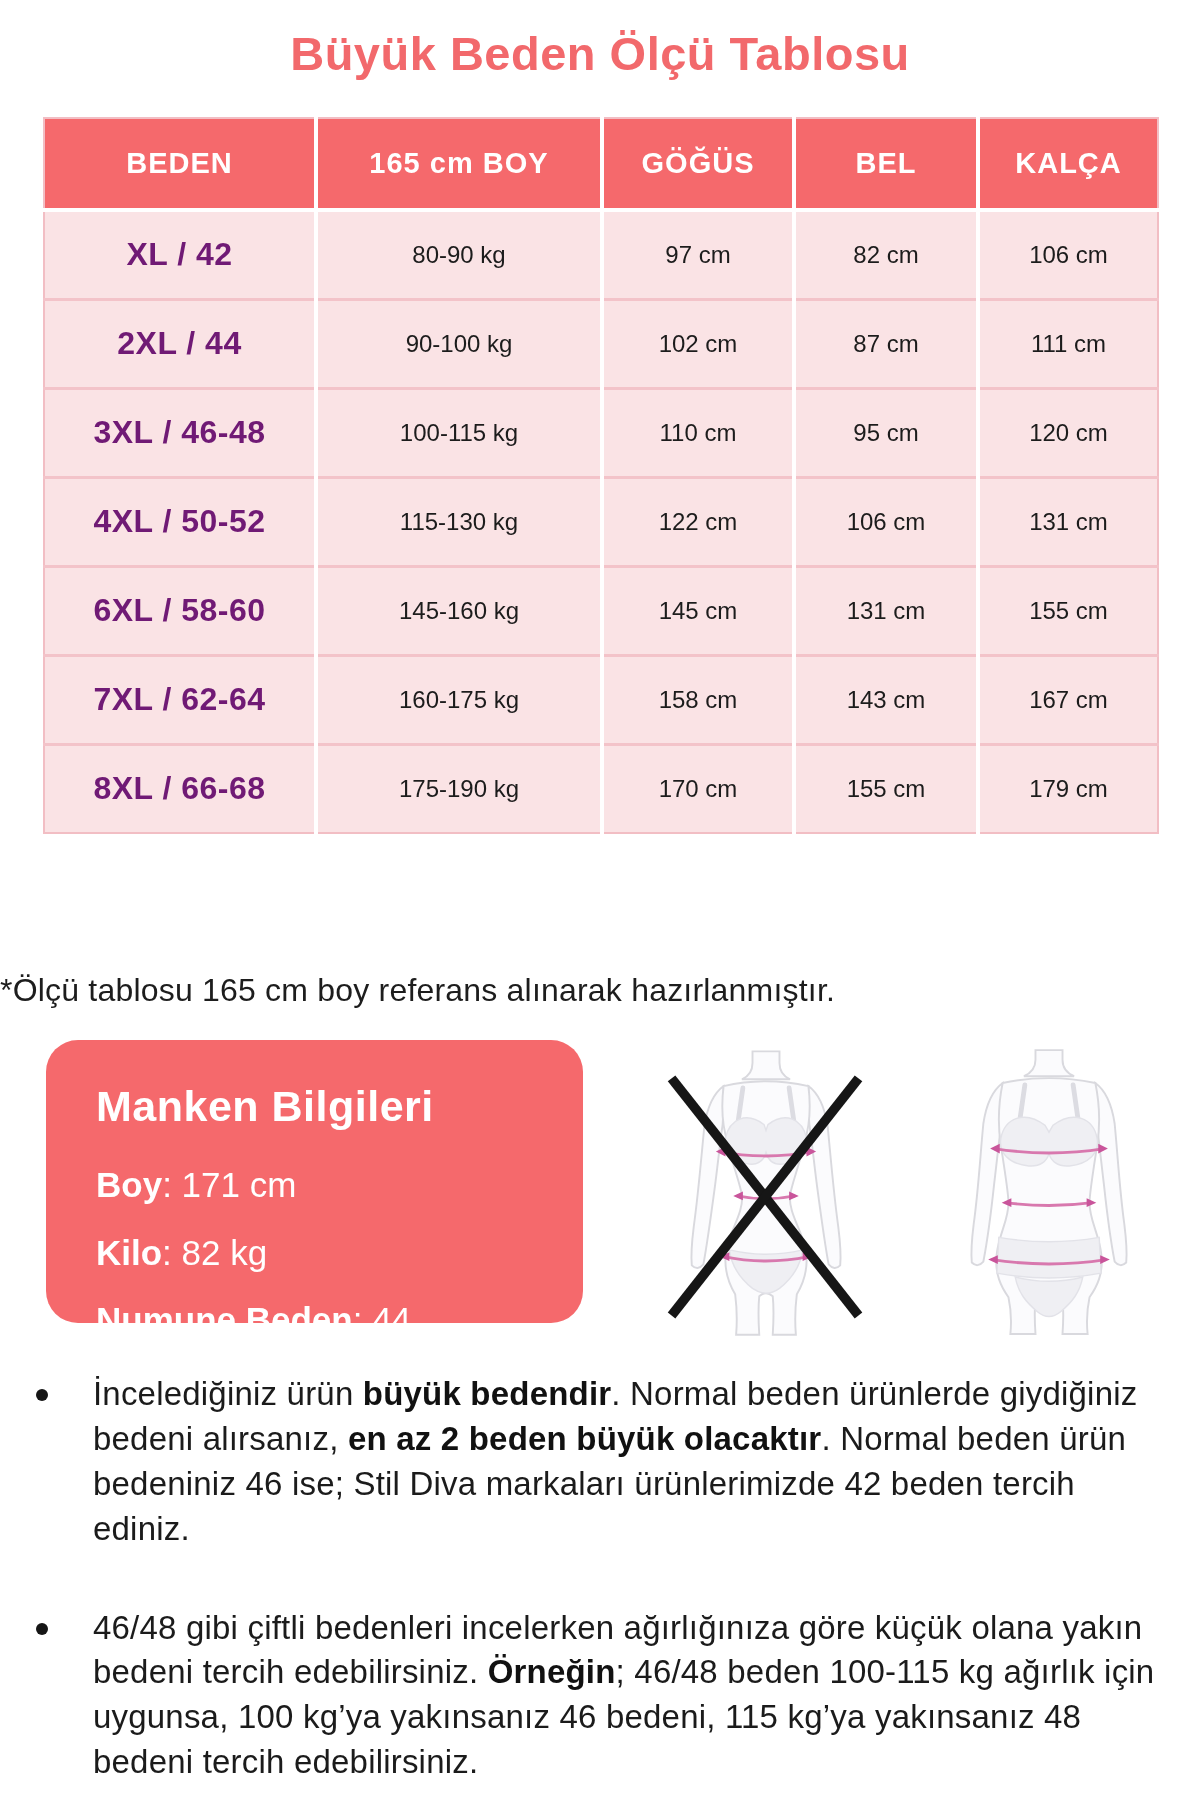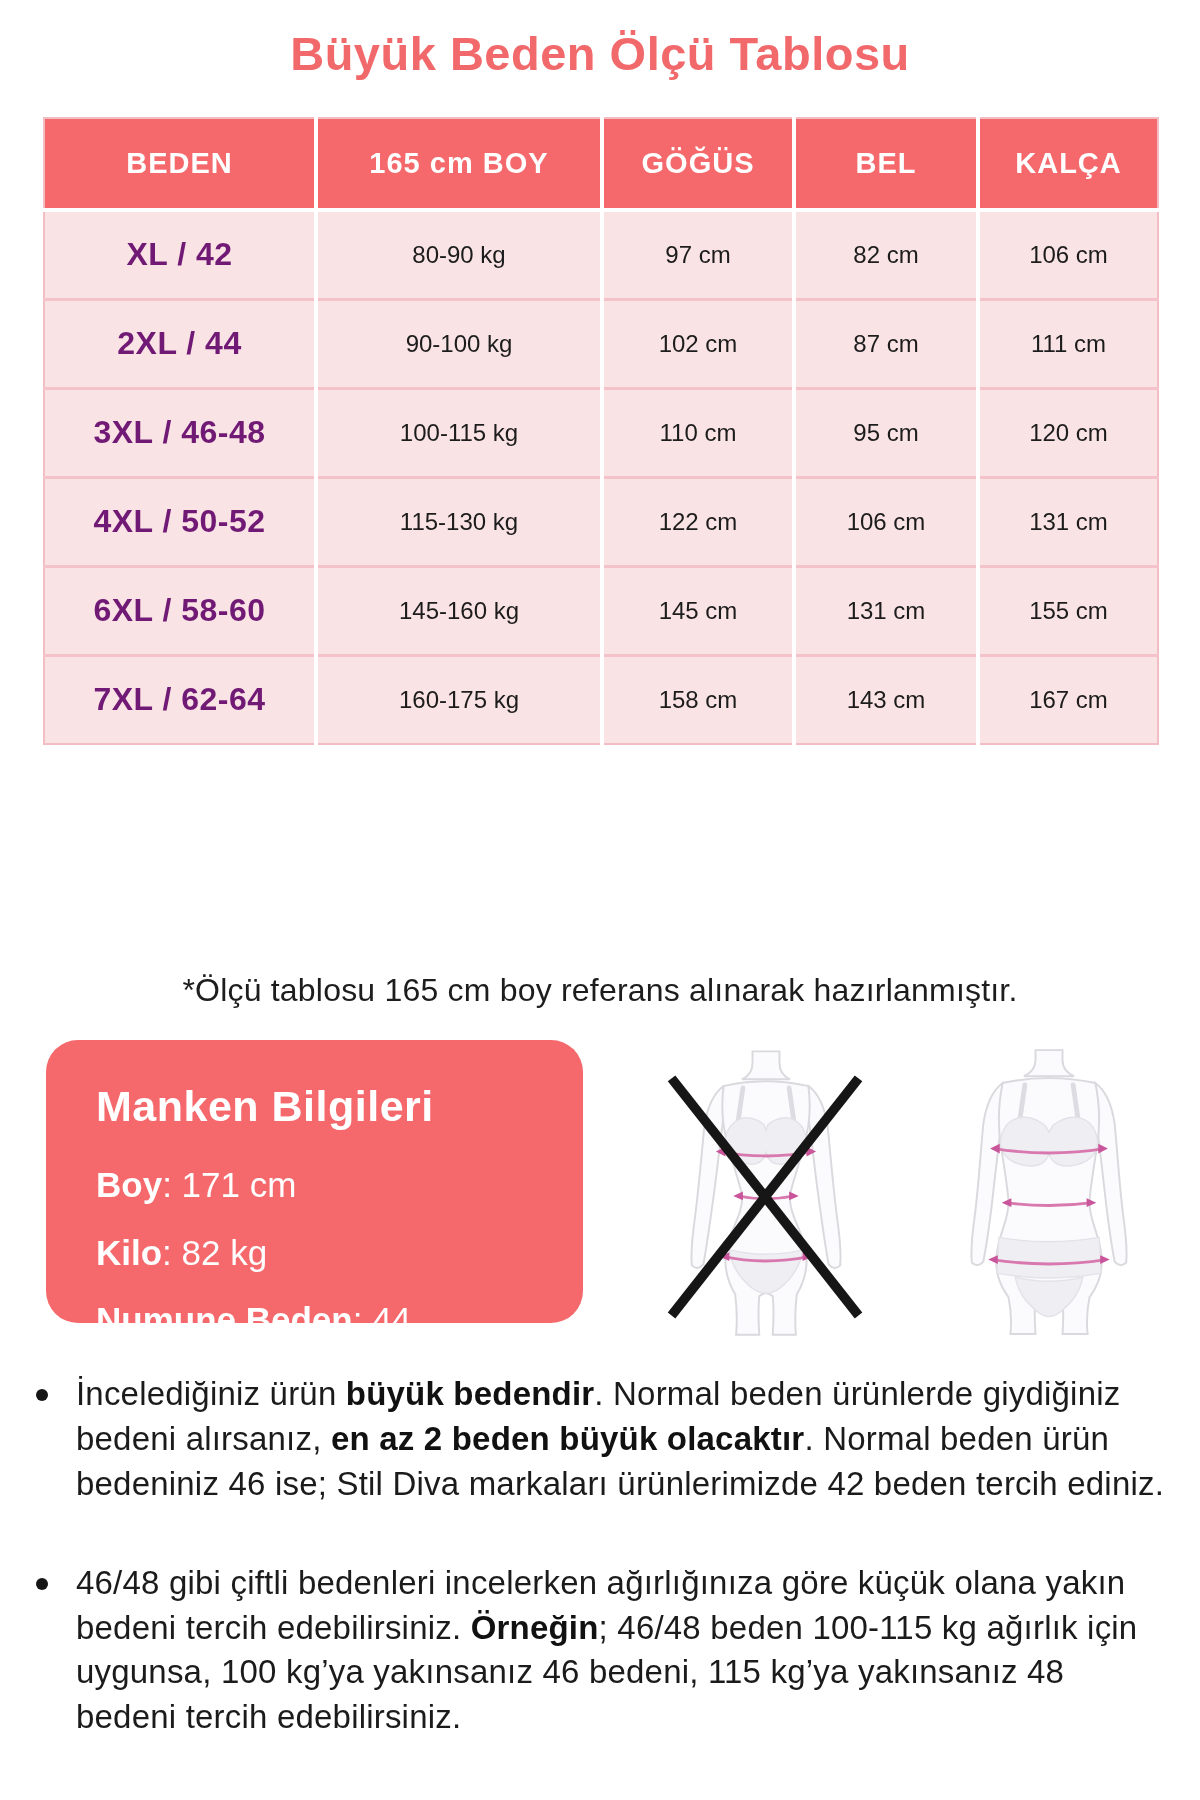--- a/index.html
+++ b/index.html
@@ -54,21 +54,21 @@
   table.size-table td:last-child{border-right:2px solid var(--table-outline);}
   table.size-table tbody tr + tr td{border-top:3px solid var(--row-divider);}
   table.size-table td.size-col{
     font-weight:bold;color:#701a75;font-size:32px;letter-spacing:0.5px;
   }
   col.c0{width:272px;} col.c1{width:286px;} col.c2{width:192px;}
   col.c3{width:184px;} col.c4{width:180px;}
 
   .footnote{
     position:absolute;top:972px;left:0;width:100%;
-    text-align:center;margin:0;
+    text-align:left;margin:0;
     font-size:32px;color:#1d1d1d;letter-spacing:0.2px;
   }
 
   .model-box{
     position:absolute;top:1040px;left:46px;width:537px;height:283px;
     background:var(--coral);border-radius:32px;
     color:#fff;padding:42px 24px 0 50px;
   }
   .model-box h2{
     margin:0 0 28px 0;font-size:43px;font-weight:bold;letter-spacing:0.5px;
@@ -87,21 +87,21 @@
   .garment{fill:var(--garment-gray);stroke:#E2E2E8;stroke-width:1.5;}
   .strap{stroke:#DCDCE2;stroke-width:5;fill:none;stroke-linecap:round;}
   .measure{stroke:var(--measure-pink);stroke-width:3;fill:none;}
   .arrow{fill:var(--measure-pink-dark);}
   .cross-line{stroke:var(--cross-black);stroke-width:10;}
 
   .notes{
     position:absolute;top:1372px;left:30px;width:1140px;
     list-style:none;margin:0;padding:0;
   }
-  .notes li{display:flex;gap:28px;margin-bottom:54px;}
+  .notes li{display:flex;gap:45px;margin-bottom:54px;}
   .notes .dot{
     flex:none;width:12px;height:12px;border-radius:50%;
     background:#151515;margin:17px 0 0 6px;
   }
   .note-text{
     margin:0;font-size:33px;line-height:1.36;letter-spacing:0.2px;color:#1b1b1b;
   }
   .note-text b{font-weight:bold;color:#111;}
 </style>
 </head>
@@ -163,20 +163,27 @@
           <td>145 cm</td>
           <td>131 cm</td>
           <td>155 cm</td>
         </tr>
         <tr>
           <td class="size-col">7XL / 62-64</td>
           <td>160-175 kg</td>
           <td>158 cm</td>
           <td>143 cm</td>
           <td>167 cm</td>
+        </tr>
+        <tr>
+          <td class="size-col">8XL / 66-68</td>
+          <td>175-190 kg</td>
+          <td>170 cm</td>
+          <td>155 cm</td>
+          <td>179 cm</td>
         </tr>
       </tbody>
   </table>
 
   <p class="footnote">*Ölçü tablosu 165 cm boy referans alınarak hazırlanmıştır.</p>
 
   <div class="model-box">
     <h2>Manken Bilgileri</h2>
     <div class="model-fields">
         <div class="field"><span class="flabel">Boy</span><span>: 171 cm</span></div>

